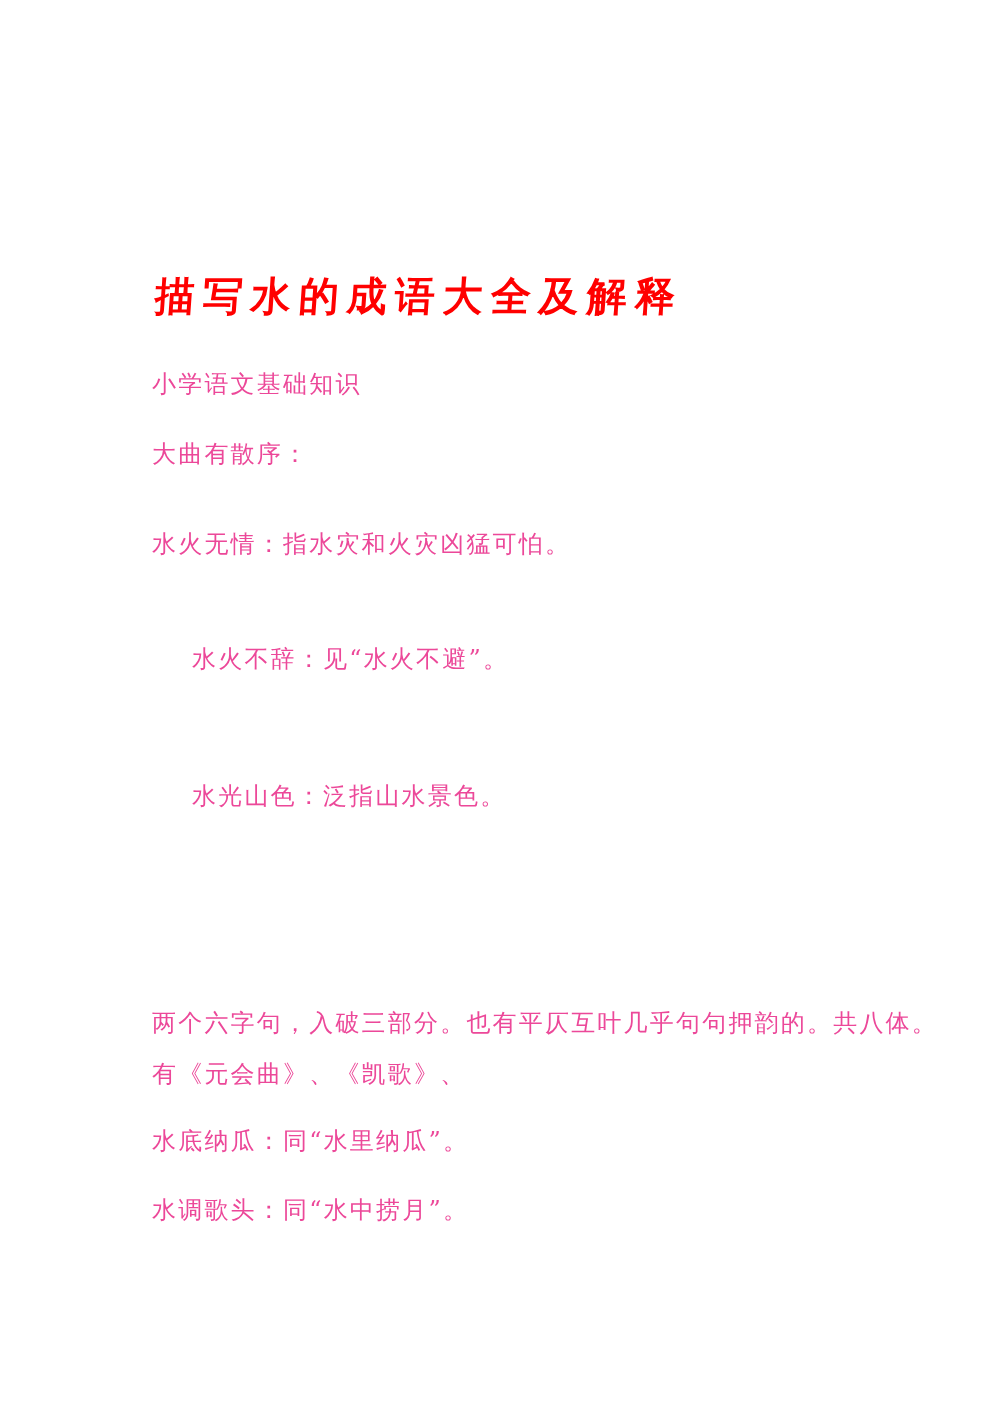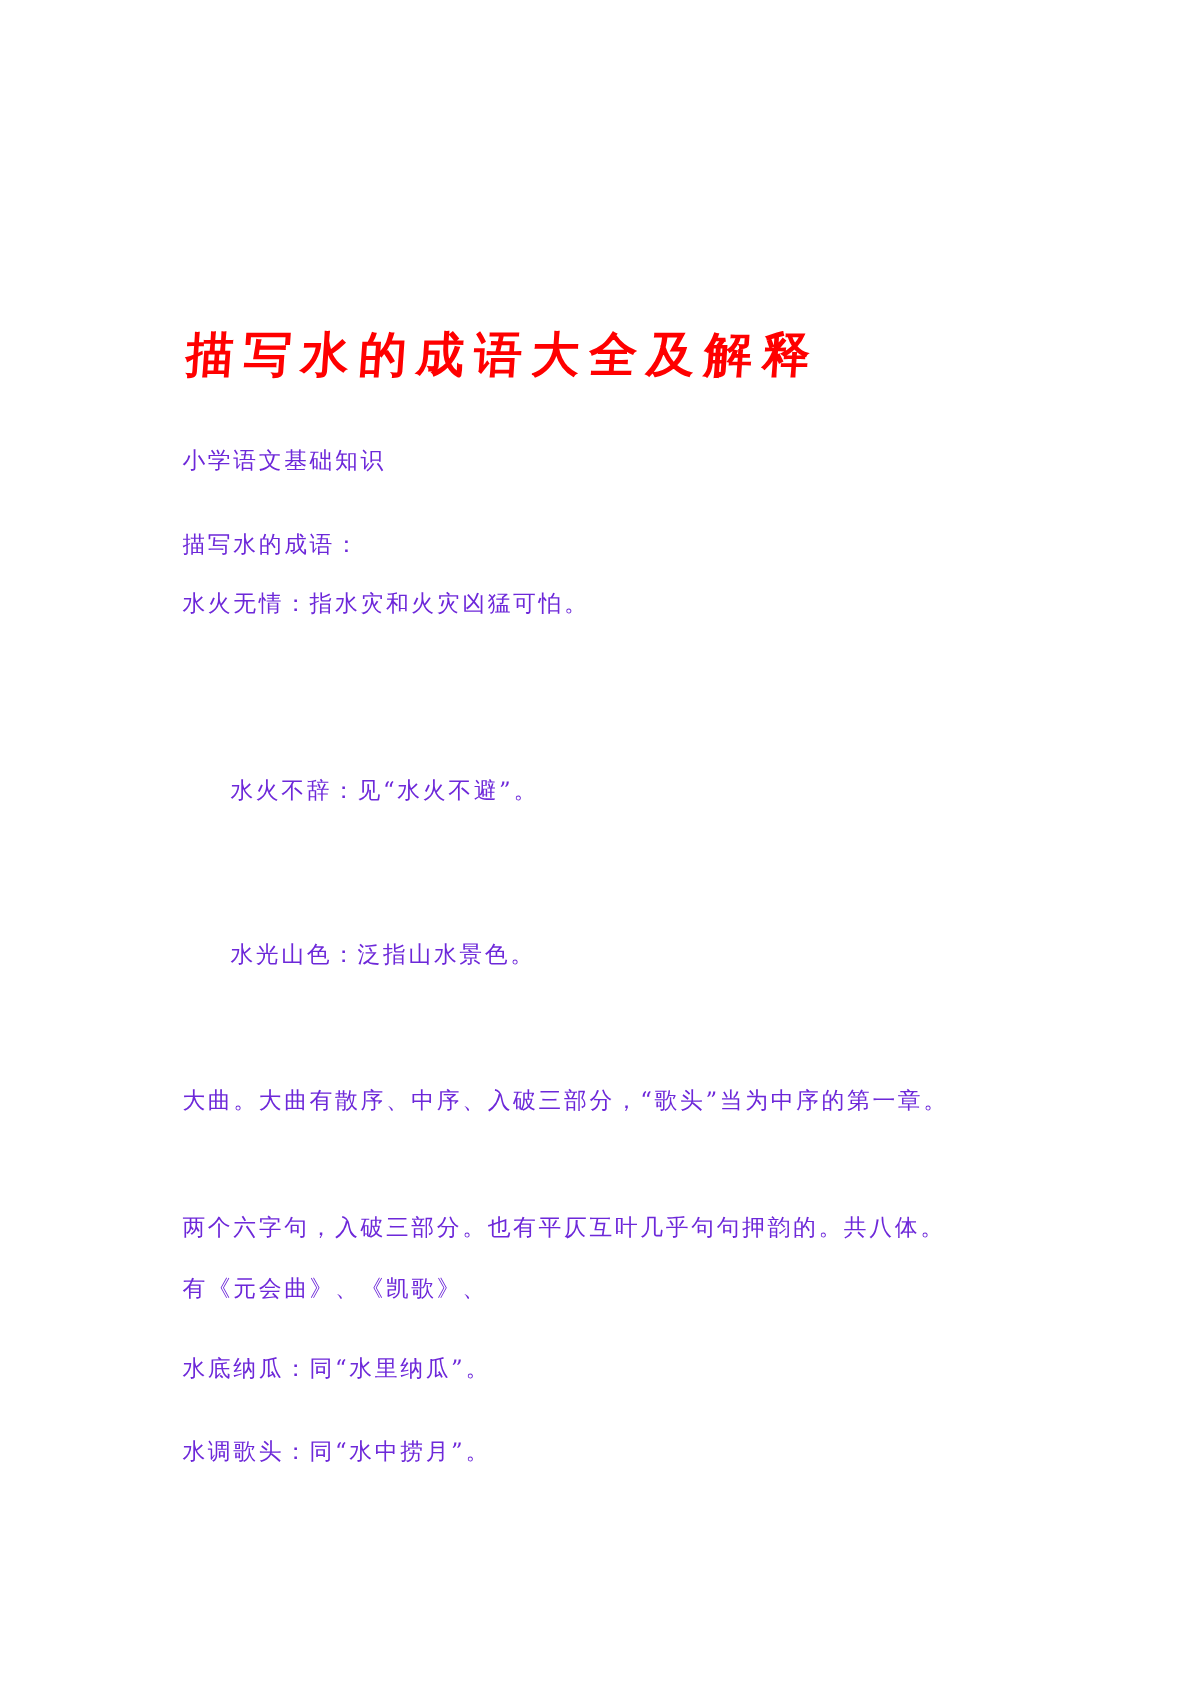--- a/index.html
+++ b/index.html
@@ -31,40 +31,39 @@
       font-size: 40px;
       letter-spacing: 8px;
       color: #ff0000;
       white-space: nowrap;
       line-height: 56px;
       transform: skewX(-4deg);
     }
     .line {
       position: absolute;
       left: 152px;
-      font-size: 19px;
-      color: #6d28d9;
+      font-size: 24px;
+      color: #ec4899;
       letter-spacing: 2.2px;
       white-space: nowrap;
       line-height: 26px;
       text-align: right;
     }
   </style>
 </head>
 <body>
 
 <div class="page">
   <div class="title">描写水的成语大全及解释</div>
 
   <div class="line" style="top:371px;">小学语文基础知识</div>
-  <div class="line" style="top:441px;">描写水的成语：</div>
+  <div class="line" style="top:441px;">大曲有散序：</div>
 
-  <div class="line" style="top:490px;">水火无情：指水灾和火灾凶猛可怕。</div>
+  <div class="line" style="top:531px;">水火无情：指水灾和火灾凶猛可怕。</div>
   <div class="line" style="top:646px;margin-left:40px;">水火不辞：见“水火不避”。</div>
   <div class="line" style="top:783px;margin-left:40px;">水光山色：泛指山水景色。</div>
 
-  <div class="line" style="top:904px;">大曲。大曲有散序、中序、入破三部分，“歌头”当为中序的第一章。</div>
   <div class="line" style="top:1010px;">两个六字句，入破三部分。也有平仄互叶几乎句句押韵的。共八体。</div>
   <div class="line" style="top:1061px;">有《元会曲》、《凯歌》、</div>
 
   <div class="line" style="top:1128px;">水底纳瓜：同“水里纳瓜”。</div>
   <div class="line" style="top:1197px;">水调歌头：同“水中捞月”。</div>
 </div>
 
 </body></html>

